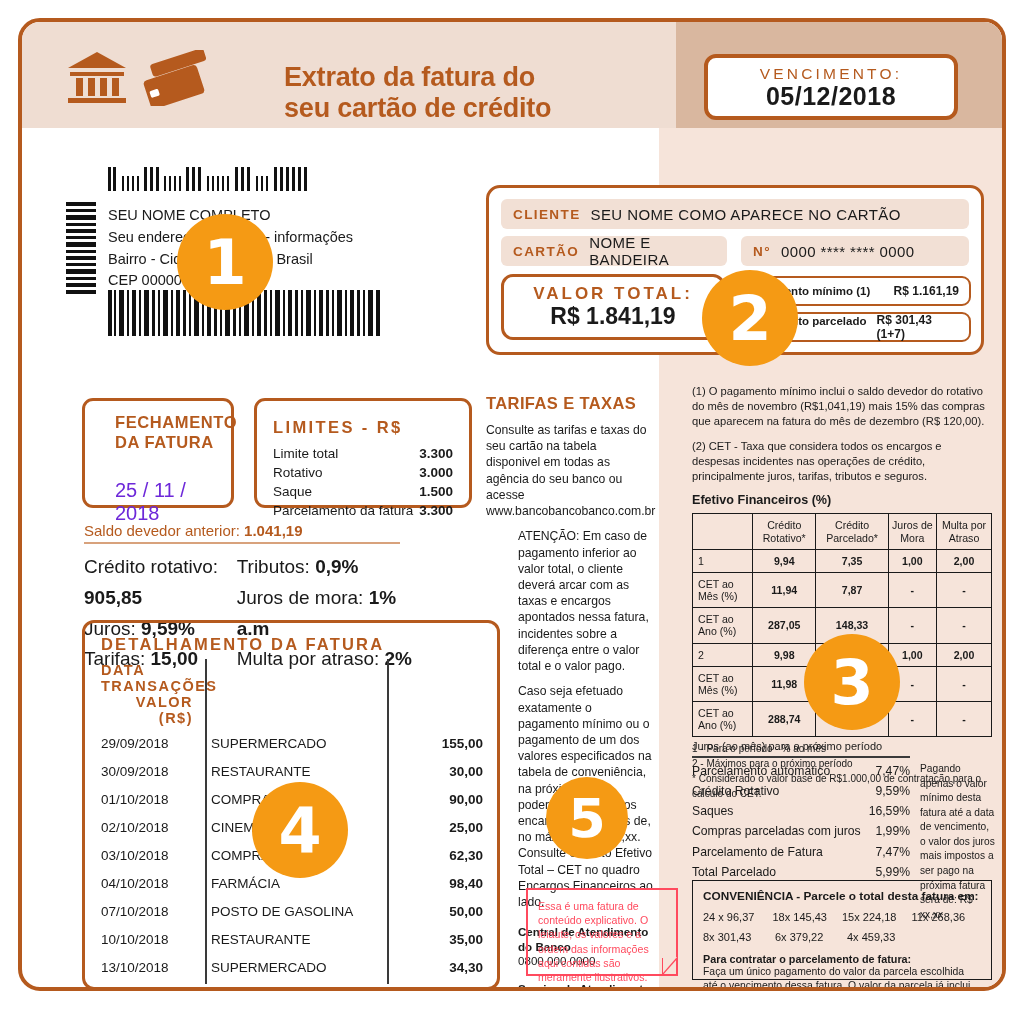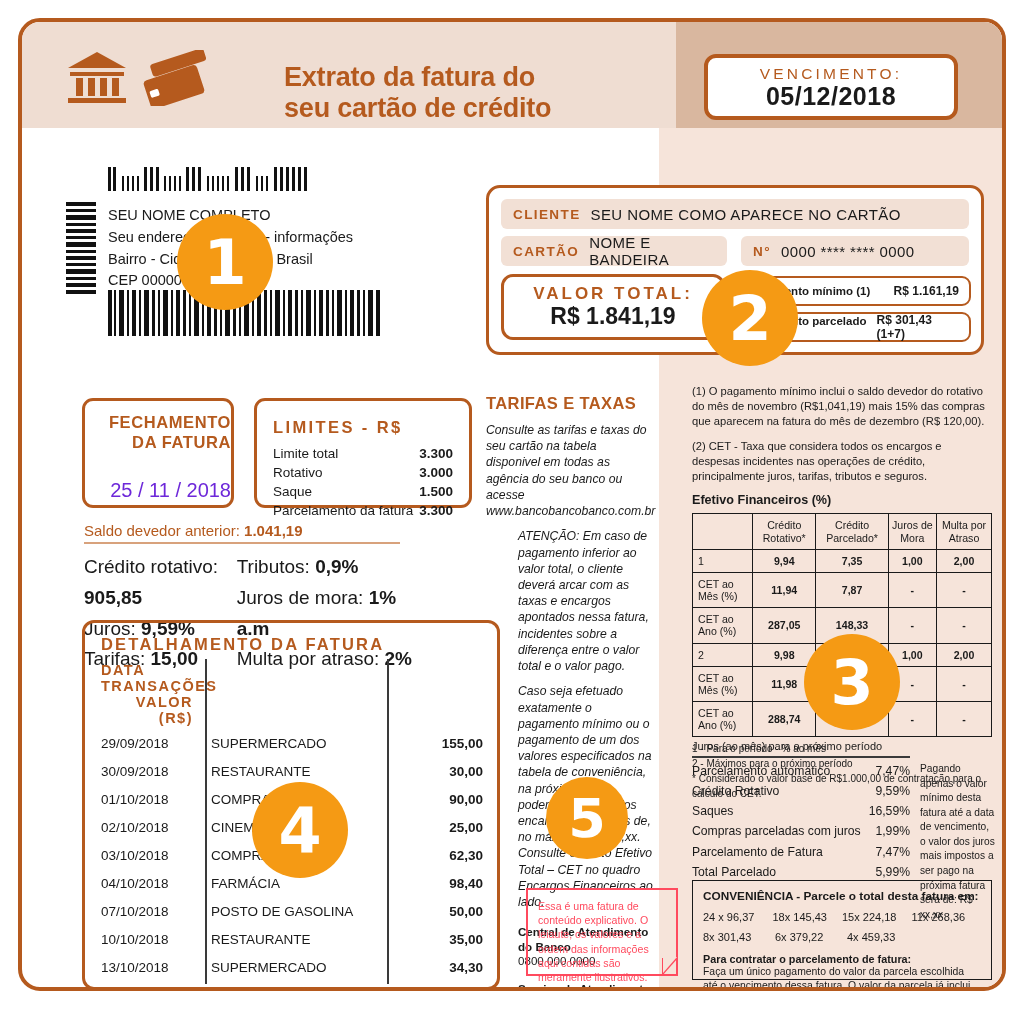--- a/index.html
+++ b/index.html
@@ -33,21 +33,21 @@
   .totalbox{position:absolute;left:12px;top:86px;width:224px;height:66px;border:3px solid #b55a1e;
             border-radius:12px;box-sizing:border-box;text-align:center;background:#fff;}
   .tb-lbl{color:#b55a1e;font-size:17px;font-weight:bold;letter-spacing:3px;margin-top:7px;}
   .tb-val{color:#1a1a1a;font-size:23px;font-weight:bold;margin-top:-1px;}
   .payopt{position:absolute;left:246px;width:236px;height:30px;border:2px solid #b55a1e;border-radius:9px;
           box-sizing:border-box;display:flex;align-items:center;justify-content:space-between;padding:0 10px;background:#fff;}
   .payopt .t{font-size:11.5px;color:#1a1a1a;font-weight:600;}
   .payopt .a{font-size:12px;color:#1a1a1a;font-weight:bold;}
   
   .fechbox{position:absolute;left:60px;top:376px;width:152px;height:110px;border:3px solid #b55a1e;
-           border-radius:11px;box-sizing:border-box;padding:12px 0 0 14px;text-align:right;}
+           border-radius:11px;box-sizing:border-box;padding:12px 0 0 30px;}
   .fechbox .h{color:#b55a1e;font-size:16.5px;font-weight:bold;line-height:1.2;letter-spacing:.6px;}
   .fechbox .d{color:#6d28d9;font-size:20px;margin-top:26px;}
   .limbox{position:absolute;left:232px;top:376px;width:218px;height:110px;border:3px solid #b55a1e;
           border-radius:11px;box-sizing:border-box;padding:17px 16px 0 16px;}
   .limbox .h{color:#b55a1e;font-size:16.5px;font-weight:bold;letter-spacing:2.4px;}
   .limrow{display:flex;justify-content:space-between;font-size:13.5px;color:#1a1a1a;line-height:1.42;}
   .limrow .vv{font-weight:600;}
   
   .saldo{position:absolute;left:62px;top:500px;width:330px;}
   .saldo .t{color:#b55a1e;font-size:15px;}
@@ -64,21 +64,21 @@
   .det-rows{margin:4px 0 0 16px;}
   .drow{display:flex;font-size:13.5px;color:#1a1a1a;line-height:2.07;}
   .drow .c-val{font-weight:bold;}
   .vline{position:absolute;top:36px;width:2px;height:325px;background:#3a3a3a;}
   .vline.a{left:120px;}.vline.b{left:302px;}
   .trow{display:flex;margin:0 0 0 16px;font-size:13.5px;font-weight:bold;color:#1a1a1a;line-height:2.2;}
   .trow .c-desc{text-align:right;padding-right:10px;width:180px;}
   
   .mid{position:absolute;left:464px;top:372px;width:168px;}
   .mid h3{color:#b55a1e;font-size:16.5px;font-weight:bold;margin:0;letter-spacing:.4px;}
-  .mid p{font-size:12.2px;color:#1a1a1a;line-height:1.33;margin:9px 0 0 0;font-style:italic;}
+  .mid p{font-size:12.2px;color:#1a1a1a;line-height:1.33;margin:9px 0 0 0;}
   .mid .ind{margin-left:32px;}
   .mid .con{font-size:11.6px;font-weight:bold;color:#1a1a1a;line-height:1.3;margin-top:14px;}
   .mid .num{font-size:11.6px;color:#1a1a1a;}
   .notebox{position:absolute;left:504px;top:866px;width:152px;height:88px;border:2px solid #ff4a5e;
            box-sizing:border-box;padding:9px 10px;}
   .notebox p{margin:0;color:#ff4a5e;font-size:10.6px;line-height:1.34;}
   .notetail{position:absolute;left:640px;top:936px;width:0;height:0;
             border-left:16px solid #ff4a5e;border-bottom:18px solid transparent;}
   .notetail i{position:absolute;left:-15px;top:-1px;width:0;height:0;
             border-left:14px solid #f6e4da;border-bottom:16px solid transparent;}

